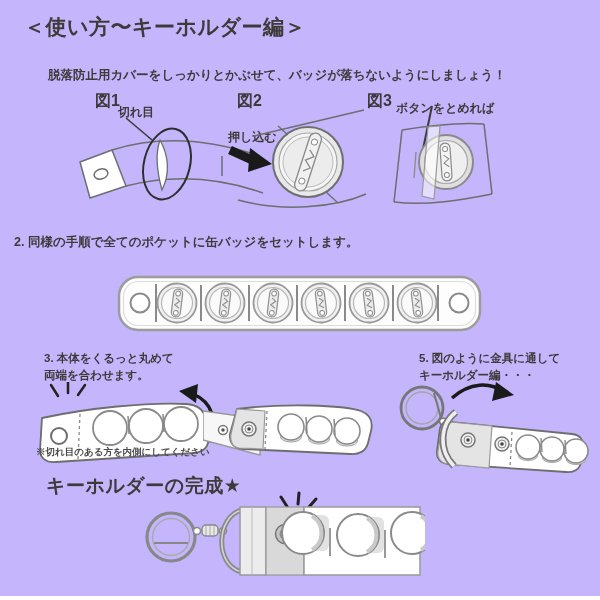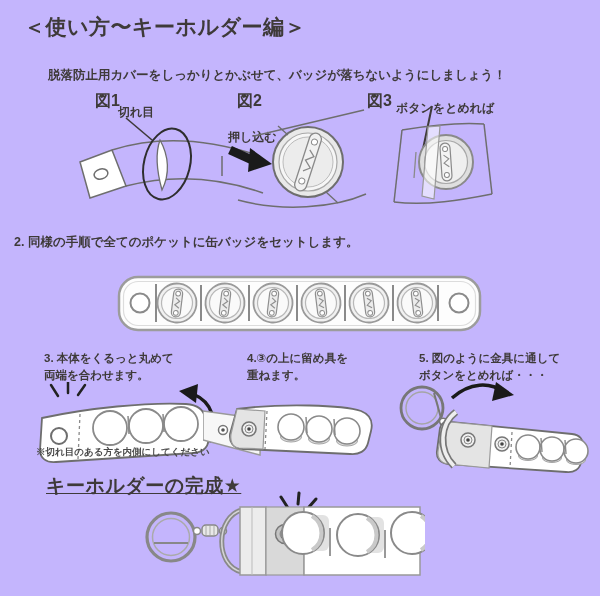--- a/index.html
+++ b/index.html
@@ -109,27 +109,23 @@
     <line x1="277" y1="13" x2="277" y2="49" stroke="#8a8a8a" stroke-width="2"></line>
     <use href="#badge" transform="translate(301,31) rotate(-7)"></use>
     <line x1="322" y1="13" x2="322" y2="49" stroke="#8a8a8a" stroke-width="2"></line>
     <circle cx="343" cy="31" r="9.5" fill="#ffffff" stroke="#8a8a8a" stroke-width="2"></circle>
   </svg>
 
   <div class="abs colstep" style="left:44px;top:350px;">
     <div>3. 本体をくるっと丸めて</div>
     <div>両端を合わせます。</div>
   </div>
-  <div class="abs colstep" style="left:247px;top:350px;">
-    <div>4.③の上に留め具を</div>
-    <div>重ねます。</div>
-  </div>
   <div class="abs colstep" style="left:419px;top:350px;">
     <div>5. 図のように金具に通して</div>
-    <div>ボタンをとめれば・・・</div>
+    <div>キーホルダー編・・・</div>
   </div>
 
   <svg class="abs" style="left:28px;top:382px;" width="190" height="88" viewBox="0 0 190 88">
     <g stroke="#222222" stroke-width="2.5" stroke-linecap="round">
       <line x1="30" y1="14" x2="23" y2="3"></line>
         <line x1="40" y1="11" x2="40" y2="0"></line>
         <line x1="50" y1="13" x2="57" y2="3"></line>
     </g>
     <path d="M14,36 C60,26 120,20 158,22 C170,23 176,28 177,36 L180,54 C182,64 176,70 166,71 L28,80 C18,81 12,76 12,68 Z" fill="#ffffff" stroke="#6e6e6e" stroke-width="1.8"></path>
     <circle cx="31" cy="54" r="8" fill="#ffffff" stroke="#6e6e6e" stroke-width="2"></circle>
@@ -194,21 +190,21 @@
       <circle cx="142" cy="71" r="12" fill="#ffffff" stroke="#8a8a8a" stroke-width="1.6"></circle>
       <ellipse cx="166" cy="82" rx="9.5" ry="4.5" fill="#dcdcdc" stroke="#a5a5a5" stroke-width="1"></ellipse>
       <circle cx="166" cy="73" r="12" fill="#ffffff" stroke="#8a8a8a" stroke-width="1.6"></circle>
       <ellipse cx="190" cy="84" rx="9.5" ry="4.5" fill="#dcdcdc" stroke="#a5a5a5" stroke-width="1"></ellipse>
       <circle cx="190" cy="75" r="12" fill="#ffffff" stroke="#8a8a8a" stroke-width="1.6"></circle>
     </g>
     <line x1="155" y1="62" x2="156" y2="76" stroke="#8a8a8a" stroke-width="1.4"></line>
     <line x1="179" y1="64" x2="180" y2="78" stroke="#8a8a8a" stroke-width="1.4"></line>
   </svg>
 
-  <div class="abs done" style="left:46px;top:473px;text-decoration:underline;">キーホルダーの完成★</div>
+  <div class="abs done" style="left:46px;top:473px;">キーホルダーの完成★</div>
 
   <svg class="abs" style="left:130px;top:490px;" width="295" height="105" viewBox="0 0 295 105">
     <g stroke="#222222" stroke-width="3" stroke-linecap="round">
       <line x1="158" y1="18" x2="151" y2="7"></line>
         <line x1="168" y1="14" x2="169" y2="3"></line>
         <line x1="179" y1="17" x2="186" y2="9"></line>
     </g>
     <circle cx="41" cy="47" r="24" fill="none" stroke="#888888" stroke-width="3.2"></circle>
     <circle cx="41" cy="47" r="18.5" fill="none" stroke="#aaaaaa" stroke-width="1.5"></circle>
     <line x1="24" y1="53" x2="58" y2="53" stroke="#888888" stroke-width="2"></line>

